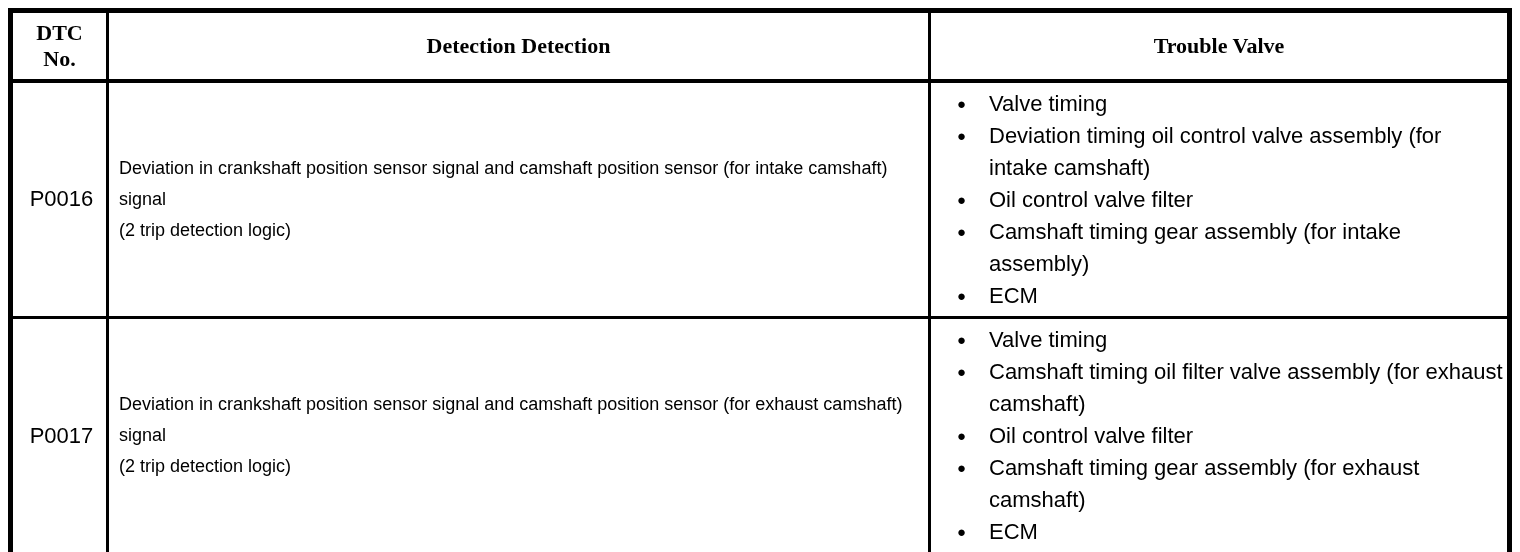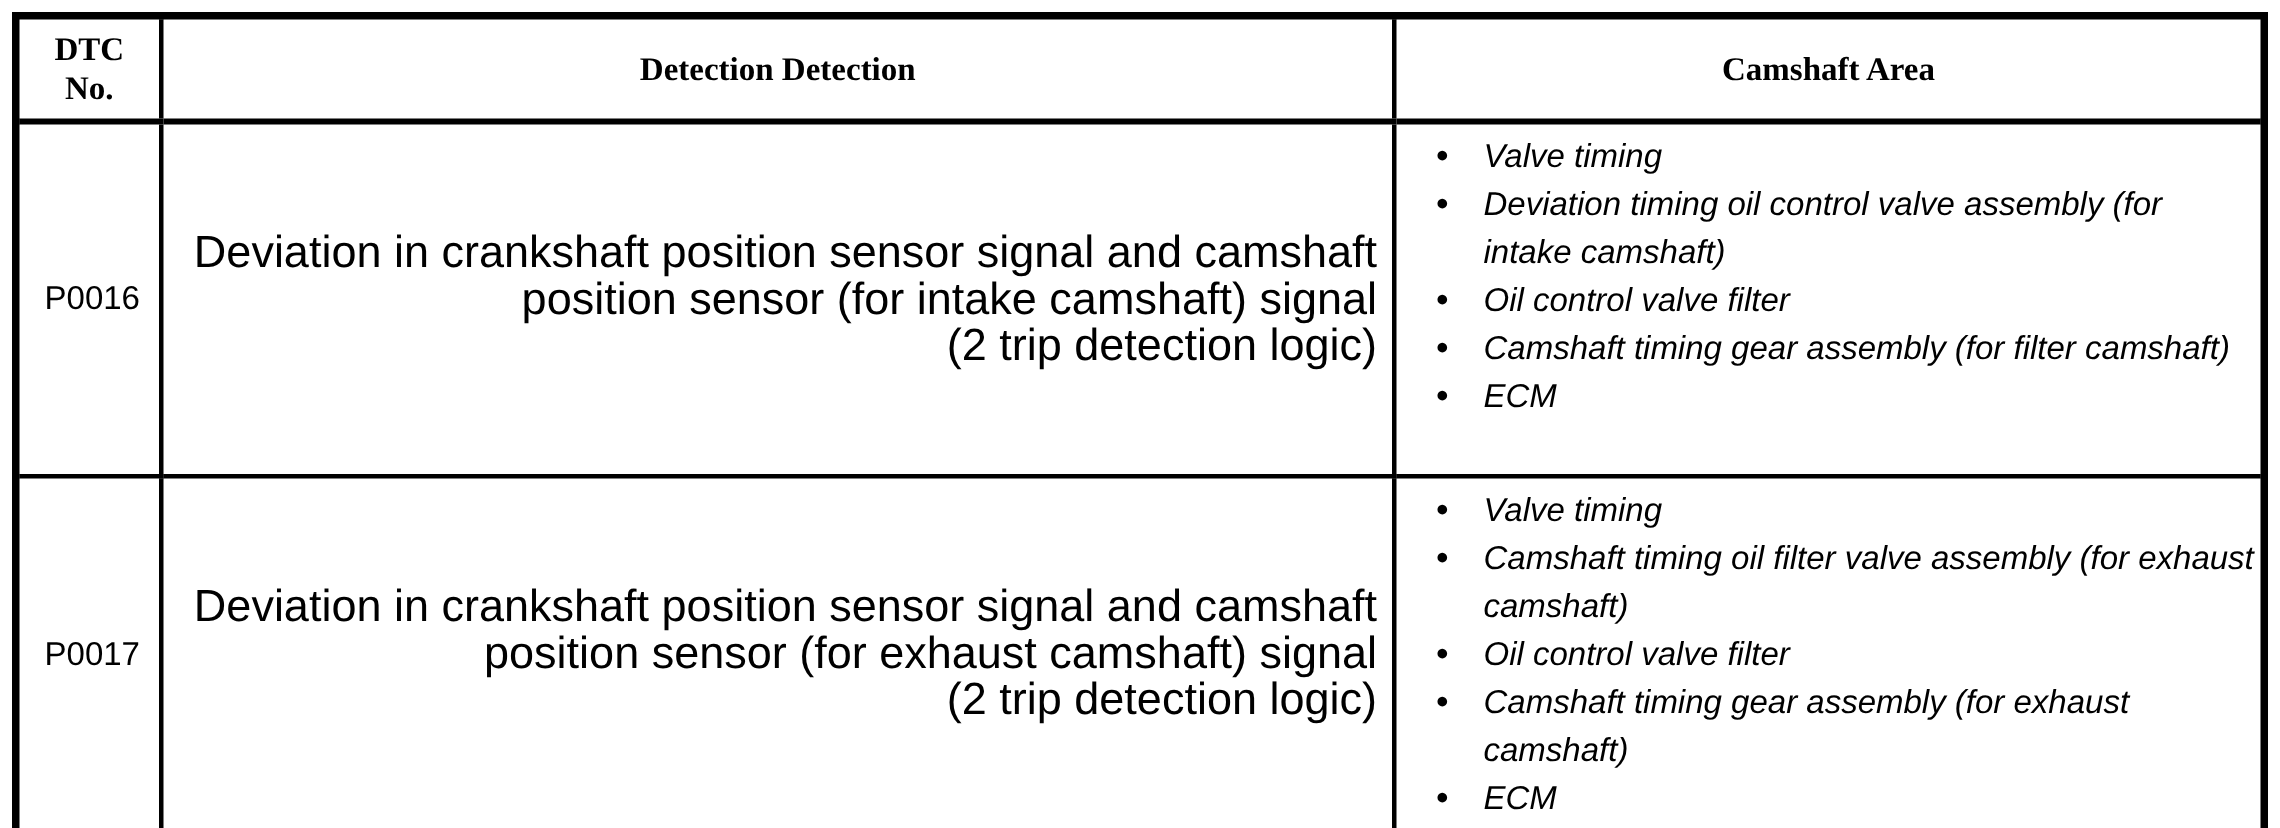--- a/index.html
+++ b/index.html
@@ -40,65 +40,63 @@
   col.c1 { width: 97px; }
   col.c2 { width: 822px; }
 
   td.dtc-cell {
     font-size: 22px;
     text-align: center;
     padding-left: 4px;
     vertical-align: middle;
   }
   td.condition-cell {
-    font-size: 30px;
+    font-size: 18px;
     line-height: 31px;
     vertical-align: middle;
     padding: 0 10px;
-    text-align: right;
   }
   td.trouble-cell {
     vertical-align: top;
     padding: 5px 4px 4px 26px;
     font-size: 22px;
     line-height: 32px;
   }
   .bullet-item {
     display: flex;
     align-items: flex-start;
   }
   .bullet-glyph {
     flex: 0 0 32px;
     width: 32px;
     font-size: 15px;
     line-height: 32px;
   }
   .bullet-text {
     flex: 1 1 auto;
     line-height: 32px;
-    font-style: italic;
   }
 </style>
 </head>
 <body>
 
 <table class="dtc-table">
   <colgroup>
     <col class="c1">
     <col class="c2">
     <col class="c3">
   </colgroup>
   <thead>
     <tr>
       <th>
         <div>DTC</div>
         <div>No.</div>
       </th>
       <th>Detection Detection</th>
-      <th>Camshaft Area</th>
+      <th>Trouble Valve</th>
     </tr>
   </thead>
   <tbody>
     <tr class="row-1">
       <td class="dtc-cell">P0016</td>
       <td class="condition-cell">
         <div>Deviation in crankshaft position sensor signal and camshaft position sensor (for intake camshaft) signal</div>
         <div>(2 trip detection logic)</div>
       </td>
       <td class="trouble-cell">
@@ -109,21 +107,21 @@
         <div class="bullet-item">
           <span class="bullet-glyph">●</span>
           <span class="bullet-text">Deviation timing oil control valve assembly (for intake camshaft)</span>
         </div>
         <div class="bullet-item">
           <span class="bullet-glyph">●</span>
           <span class="bullet-text">Oil control valve filter</span>
         </div>
         <div class="bullet-item">
           <span class="bullet-glyph">●</span>
-          <span class="bullet-text">Camshaft timing gear assembly (for filter camshaft)</span>
+          <span class="bullet-text">Camshaft timing gear assembly (for intake assembly)</span>
         </div>
         <div class="bullet-item">
           <span class="bullet-glyph">●</span>
           <span class="bullet-text">ECM</span>
         </div>
       </td>
     </tr>
     <tr>
       <td class="dtc-cell">P0017</td>
       <td class="condition-cell">

